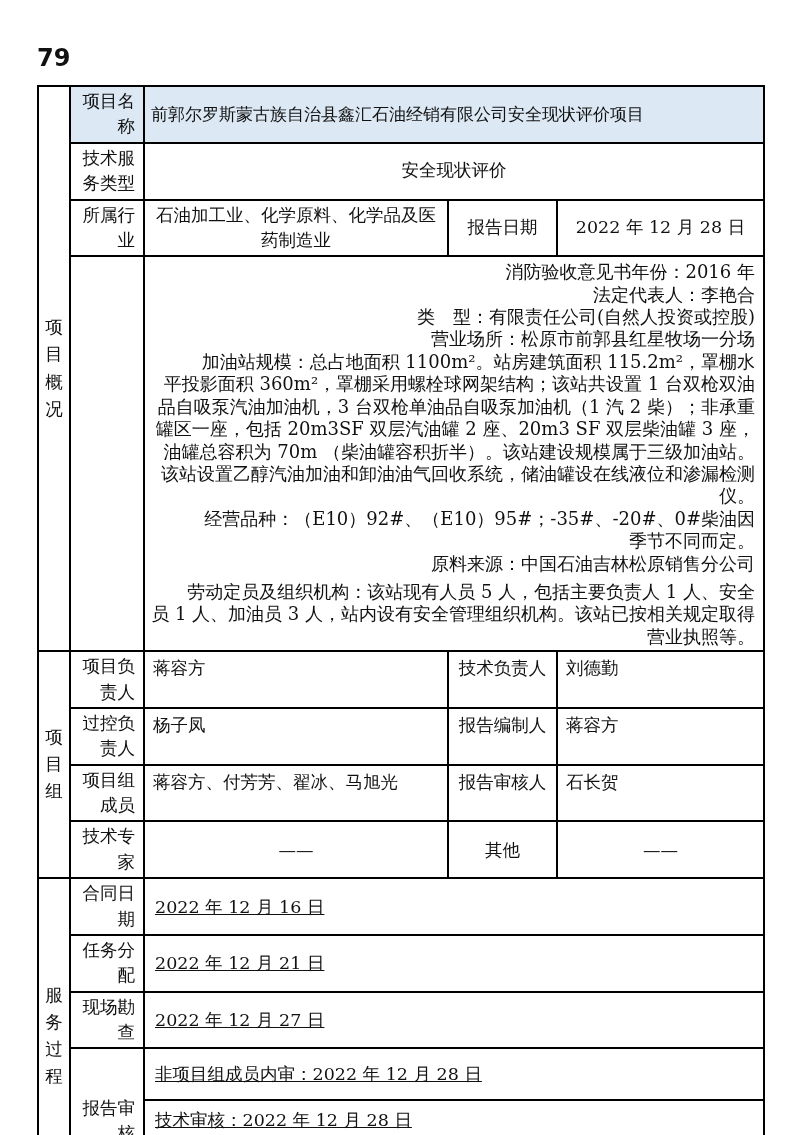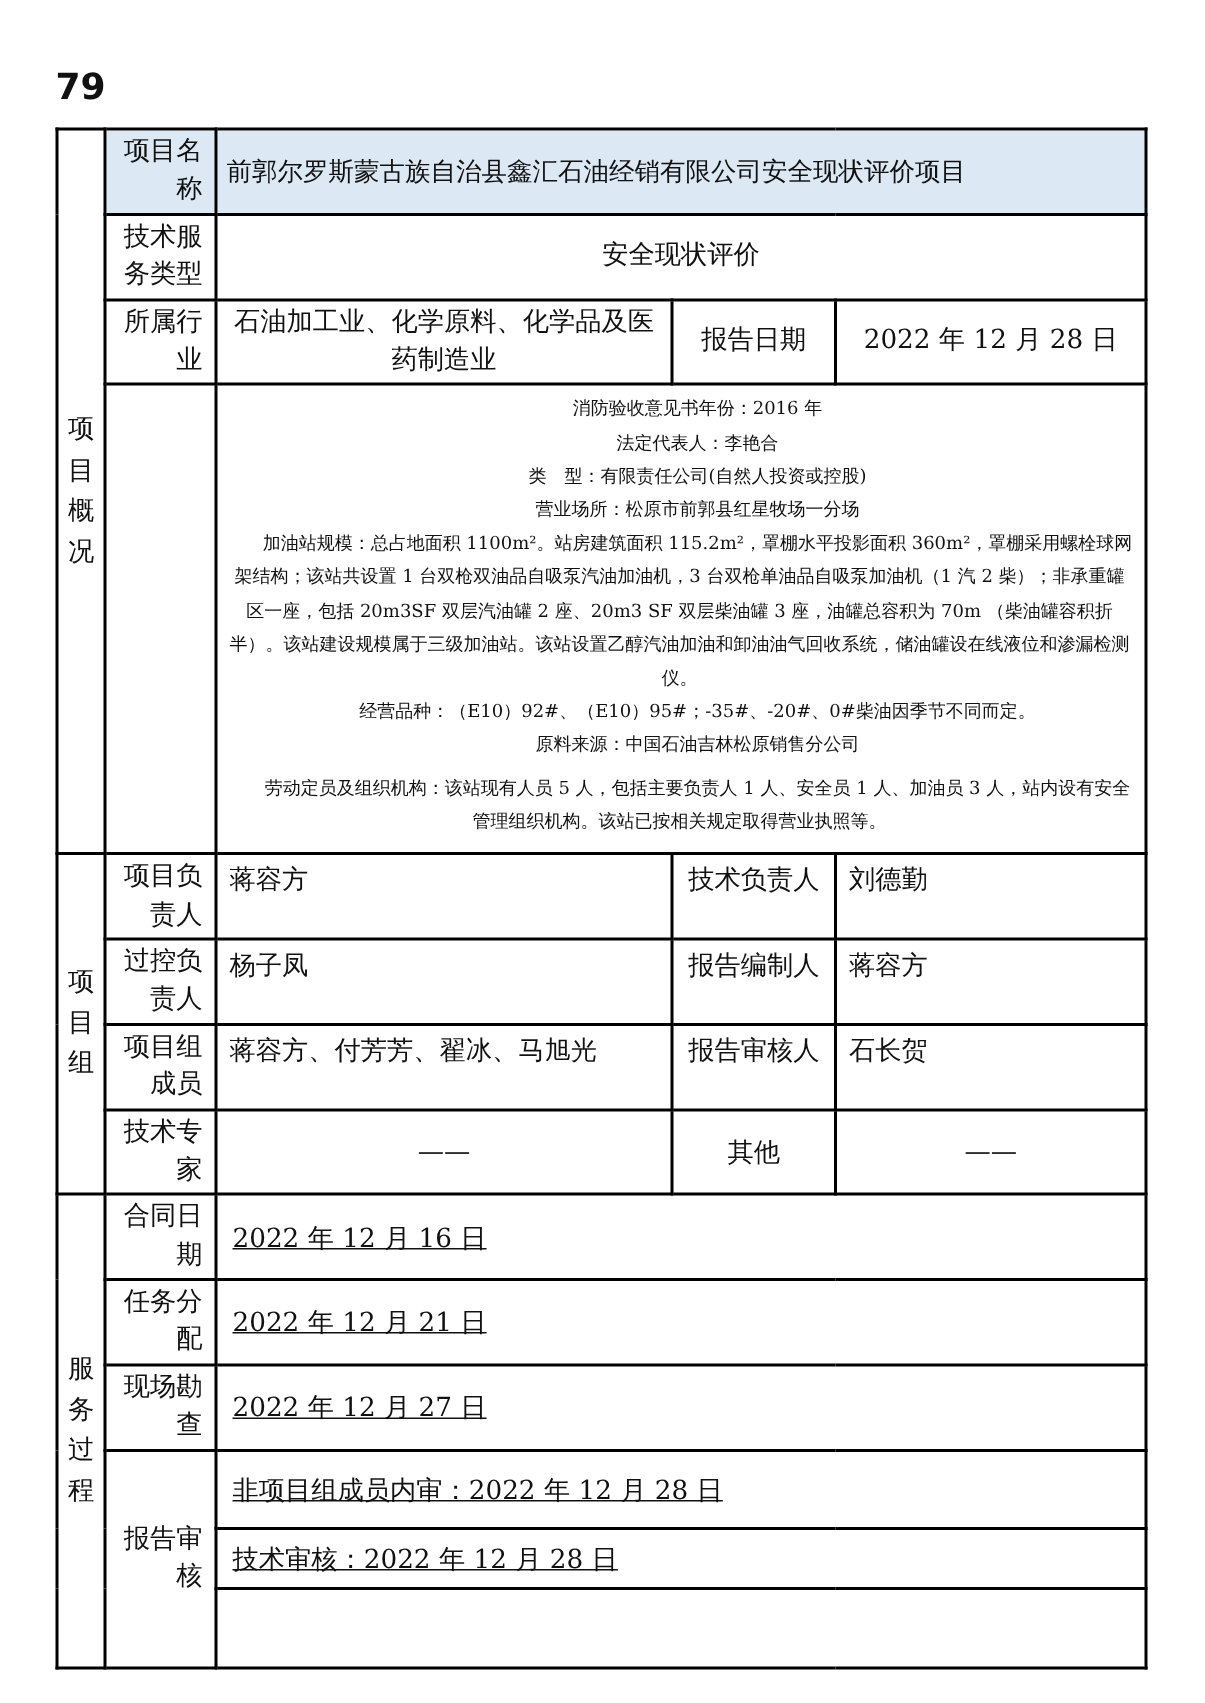--- a/index.html
+++ b/index.html
@@ -40,22 +40,22 @@
     width: 1.05em; margin: 0 auto;
     word-break: break-all; line-height: 1.55;
     text-align: center; font-size: 17.5px;
   }
   .label-cell { text-align: right; padding: 2px 8px; line-height: 1.45; }
   .blue { background: #dce9f5; }
   .title-cell { padding: 2px 6px; text-align: left; font-size: 17px; }
   .center-cell { text-align: center; padding: 2px 6px; line-height: 1.45; }
   .overview-cell { vertical-align: top; padding: 4px 8px 2px 6px; }
   .overview-cell p {
-    font-size: 12px; line-height: 22.4px;
-    text-indent: 2em; text-align: center;
+    font-size: 18px; line-height: 22.4px;
+    text-indent: 2em; text-align: right;
   }
   .overview-cell p.spaced { margin-top: 6px; }
   .value-top { vertical-align: top; text-align: left; padding: 4px 8px; }
   .label-top { vertical-align: top; text-align: center; padding: 4px 8px; border-radius: 16px; }
   .dash-cell { text-align: center; vertical-align: middle; }
   .date-cell { text-align: left; vertical-align: middle; padding: 2px 10px; text-decoration: underline; }
 </style>
 </head>
 <body>
 

